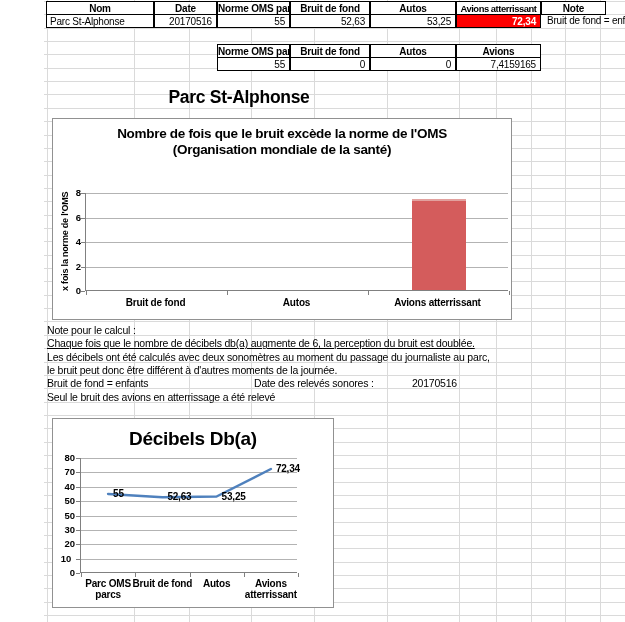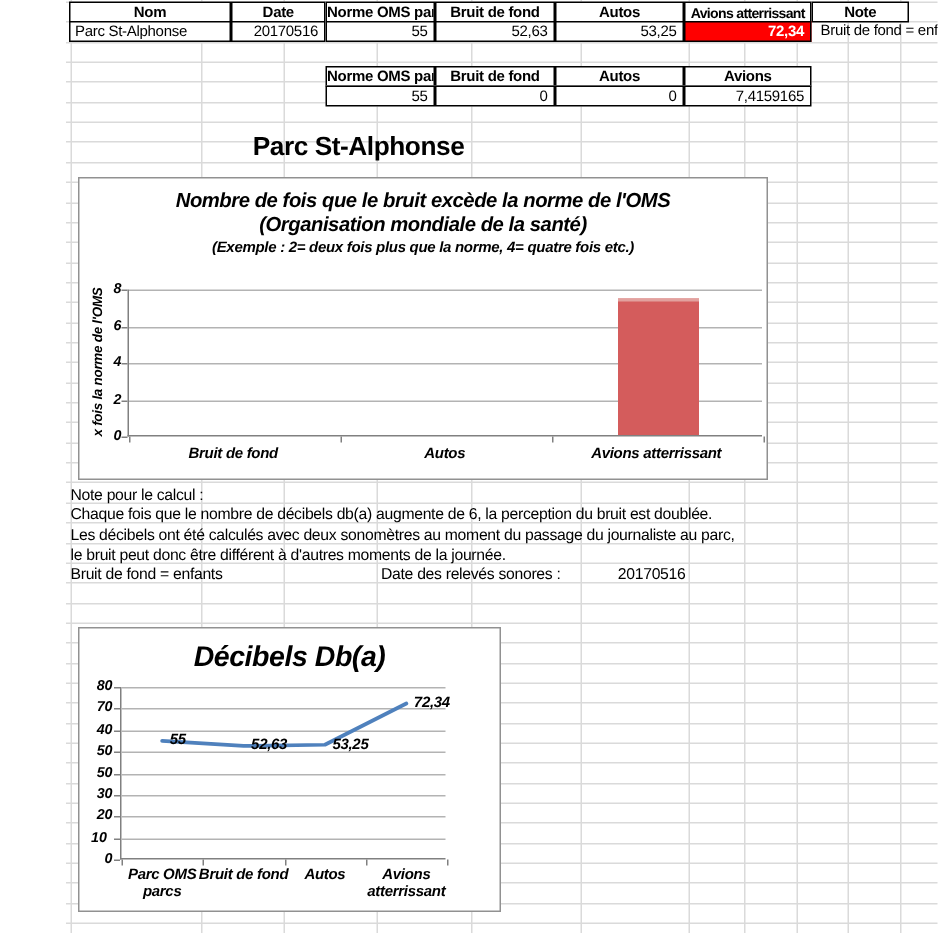--- a/index.html
+++ b/index.html
@@ -30,21 +30,21 @@
   }
   .freecell.right{text-align:right;}
   #sheet-title{
     position:absolute;left:60px;top:87px;width:270px;height:20px;
     text-align:center;font-size:17.5px;font-weight:bold;letter-spacing:-0.3px;
     z-index:1;
   }
   
   .chartbox{
     position:absolute;background:#fff;border:1px solid #919191;
-    box-sizing:border-box;z-index:3;font-style:italic;
+    box-sizing:border-box;z-index:3;
   }
   #chart1{left:8px;top:118px;width:460px;height:202px;}
   #chart2{left:8px;top:418px;width:282px;height:190px;}
   .c-title{position:absolute;left:0;width:100%;text-align:center;font-weight:bold;white-space:nowrap;}
   #c1-title1{top:7px;font-size:13.5px;letter-spacing:-0.3px;}
   #c1-title2{top:23px;font-size:13.5px;letter-spacing:-0.3px;}
   #c1-subtitle{top:41px;font-size:10px;letter-spacing:-0.2px;}
   #c2-title{top:9px;font-size:19px;letter-spacing:-0.3px;}
   .plot{position:absolute;border-left:1px solid #808080;border-bottom:1px solid #808080;box-sizing:border-box;}
   #c1-plot{left:32px;top:74px;width:423px;height:98px;}
@@ -155,21 +155,20 @@
       <div class="cell num" style="left: 326px; width: 86px; top: 57px;">0</div>
       <div class="cell hdr" style="left: 412px; width: 85px; top: 44px;">Avions</div>
       <div class="cell num" style="left: 412px; width: 85px; top: 57px;">7,4159165</div>
     </div>
 
   <div id="sheet-title">Parc St-Alphonse</div>
 
   <div id="chart1" class="chartbox">
     <div id="c1-title1" class="c-title">Nombre de fois que le bruit excède la norme de l'OMS</div>
     <div id="c1-title2" class="c-title">(Organisation mondiale de la santé)</div>
-    <div id="c1-subtitle" class="c-title">(Exemple : 2= deux fois plus que la norme, 4= quatre fois etc.)</div>
     <div id="c1-ylabel">x fois la norme de l'OMS</div>
     <div id="c1-yticks">
         <div class="yticklab" style="left: 12px; width: 16px; top: 69px;">8</div>
         <div class="yticklab" style="left: 12px; width: 16px; top: 93.5px;">6</div>
         <div class="yticklab" style="left: 12px; width: 16px; top: 118px;">4</div>
         <div class="yticklab" style="left: 12px; width: 16px; top: 142.5px;">2</div>
         <div class="yticklab" style="left: 12px; width: 16px; top: 167px;">0</div>
       </div>
     <div id="c1-plot" class="plot">
         <div class="gline" style="top: 0px;"></div>
@@ -188,26 +187,27 @@
         <div class="bar" style="left: 325.5px; width: 54px; bottom: 0px; height: 90.8px; background: rgb(212, 92, 92); border-top: 2px solid rgb(226, 161, 158);"></div>
       </div>
     <div id="c1-cats">
         <div class="catlab" style="left: 32.5px; width: 140px; top: 178px;">Bruit de fond</div>
         <div class="catlab" style="left: 173.5px; width: 140px; top: 178px;">Autos</div>
         <div class="catlab" style="left: 314.5px; width: 140px; top: 178px;">Avions atterrissant</div>
       </div>
   </div>
 
   <div class="freecell" style="left:3px;top:324px;">Note pour le calcul :</div>
-  <div class="freecell" style="left:3px;top:337.3px;">Chaque fois que le nombre de décibels db(a) augmente de 6, la perception du bruit est doublée.</div>
+  <div class="freecell" style="left:3px;top:337.3px;text-decoration:underline;">Chaque fois que le nombre de décibels db(a) augmente de 6, la perception du bruit est doublée.</div>
   <div class="freecell" style="left:3px;top:350.6px;">Les décibels ont été calculés avec deux sonomètres au moment du passage du journaliste au parc,</div>
   <div class="freecell" style="left:3px;top:363.9px;">le bruit peut donc être différent à d'autres moments de la journée.</div>
   <div class="freecell" style="left:3px;top:377.2px;">Bruit de fond = enfants</div>
   <div class="freecell" style="left:210px;top:377.2px;">Date des relevés sonores :</div>
   <div class="freecell right" style="left:335px;top:377.2px;width:78px;">20170516</div>
+  <div class="freecell" style="left:3px;top:390.5px;">Seul le bruit des avions en atterrissage a été relevé</div>
 
   <div id="chart2" class="chartbox">
     <div id="c2-title" class="c-title">Décibels Db(a)</div>
     <div id="c2-yticks">
         <div class="yticklab" style="left: 4px; width: 18px; top: 34px; text-align: right;">80</div>
         <div class="yticklab" style="left: 4px; width: 18px; top: 48.4px;">70</div>
         <div class="yticklab" style="left: 4px; width: 18px; top: 62.8px;">40</div>
         <div class="yticklab" style="left: 4px; width: 18px; top: 77.1px;">50</div>
         <div class="yticklab" style="left: 4px; width: 18px; top: 91.5px;">50</div>
         <div class="yticklab" style="left: 4px; width: 18px; top: 105.9px;">30</div>

